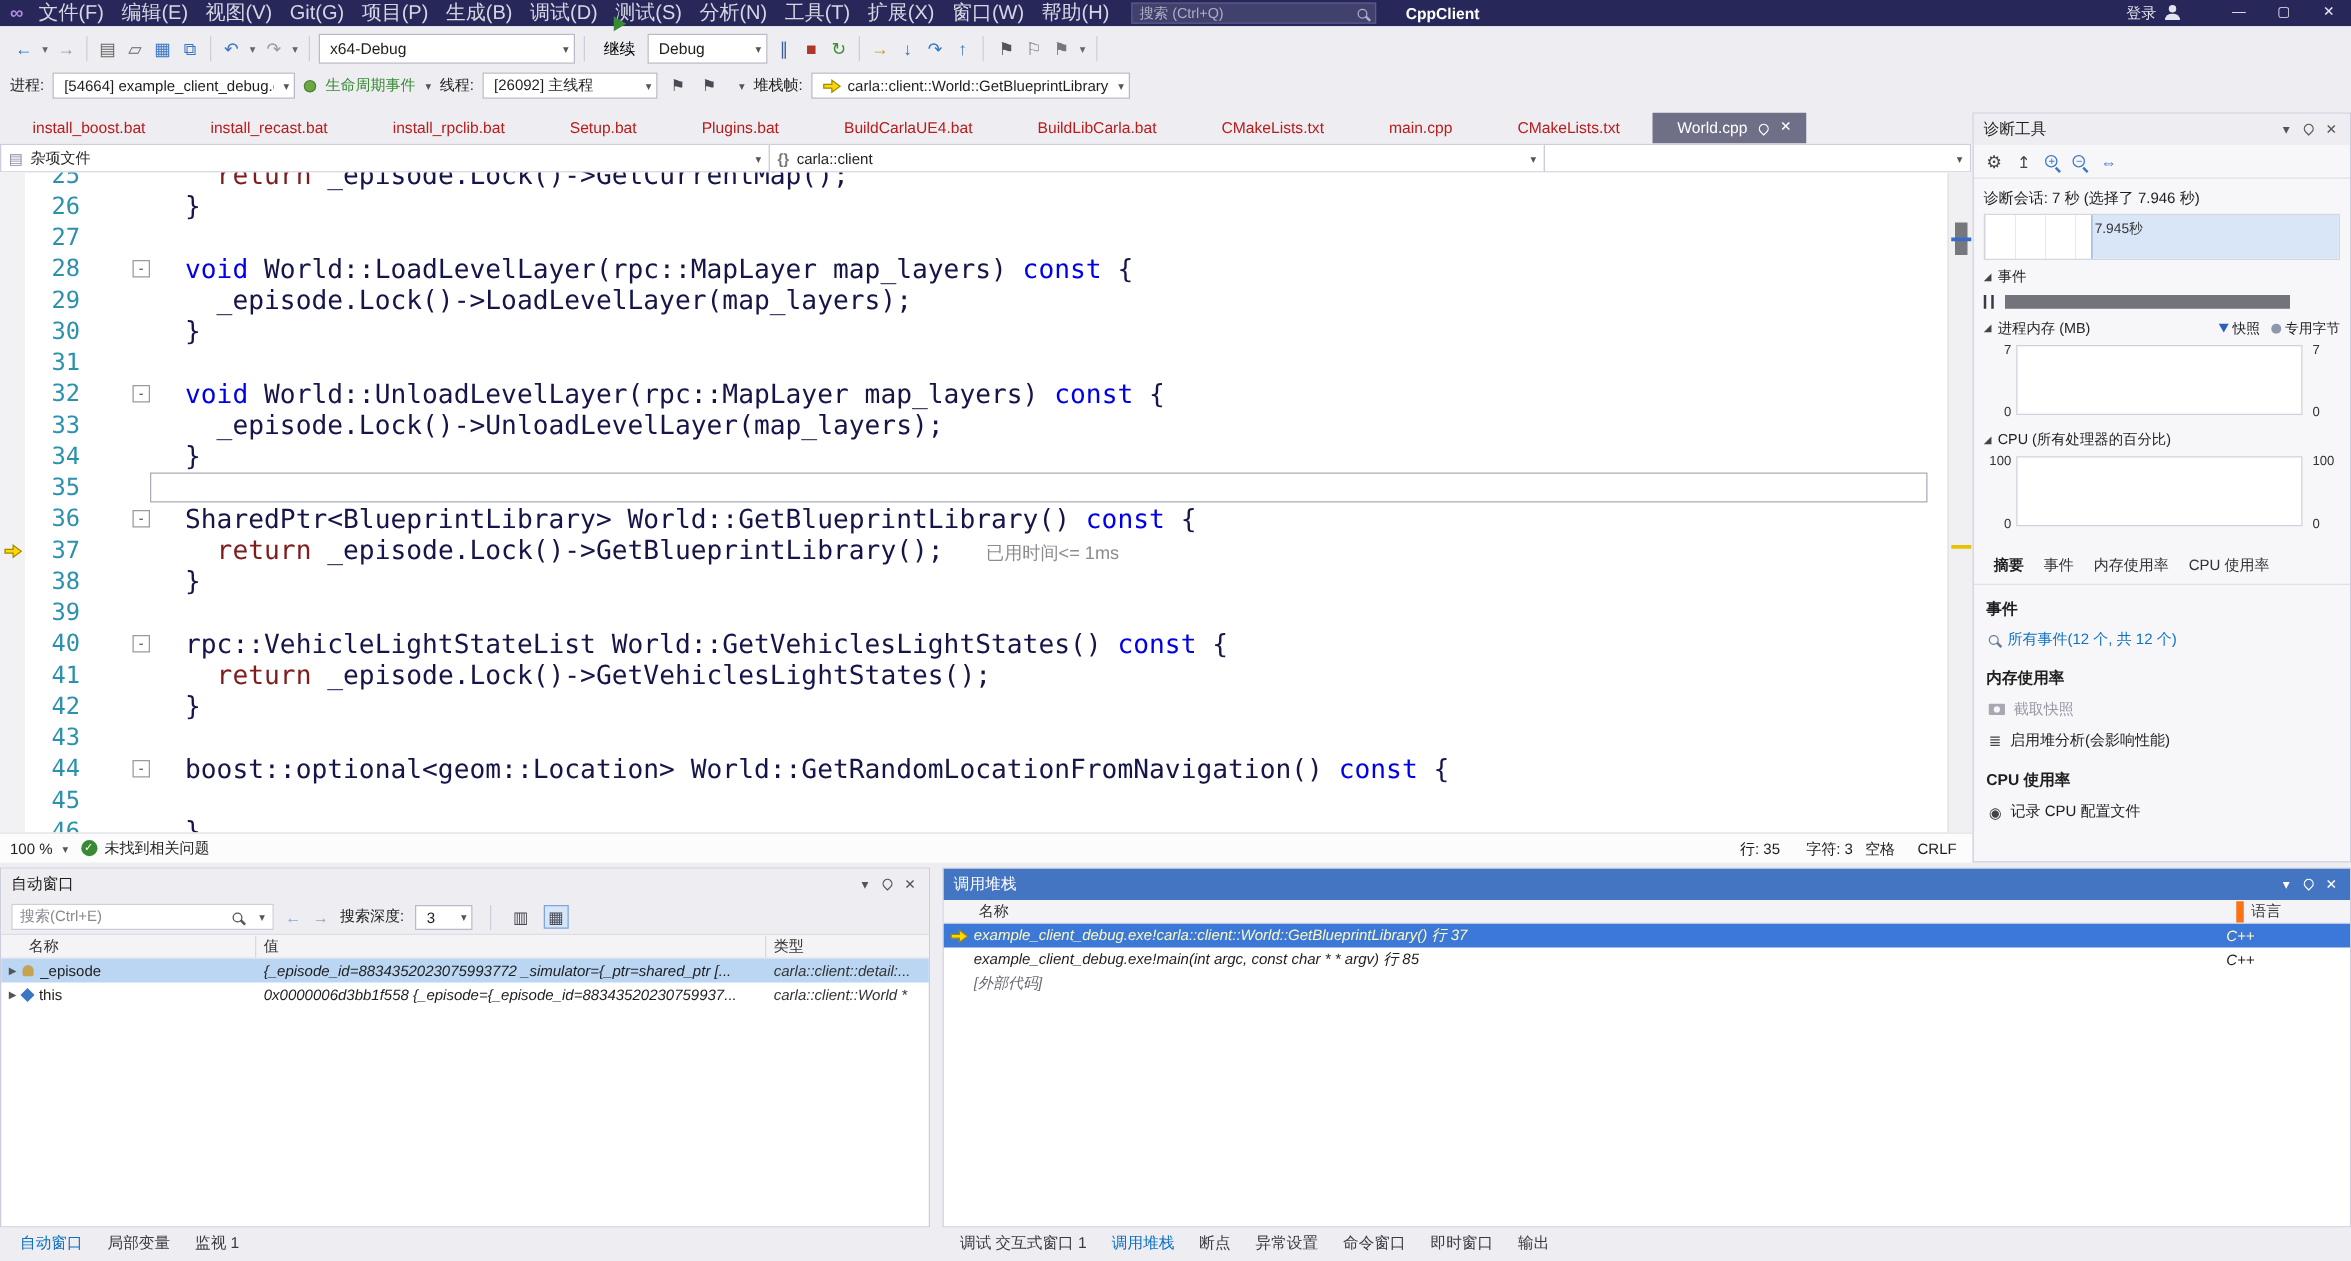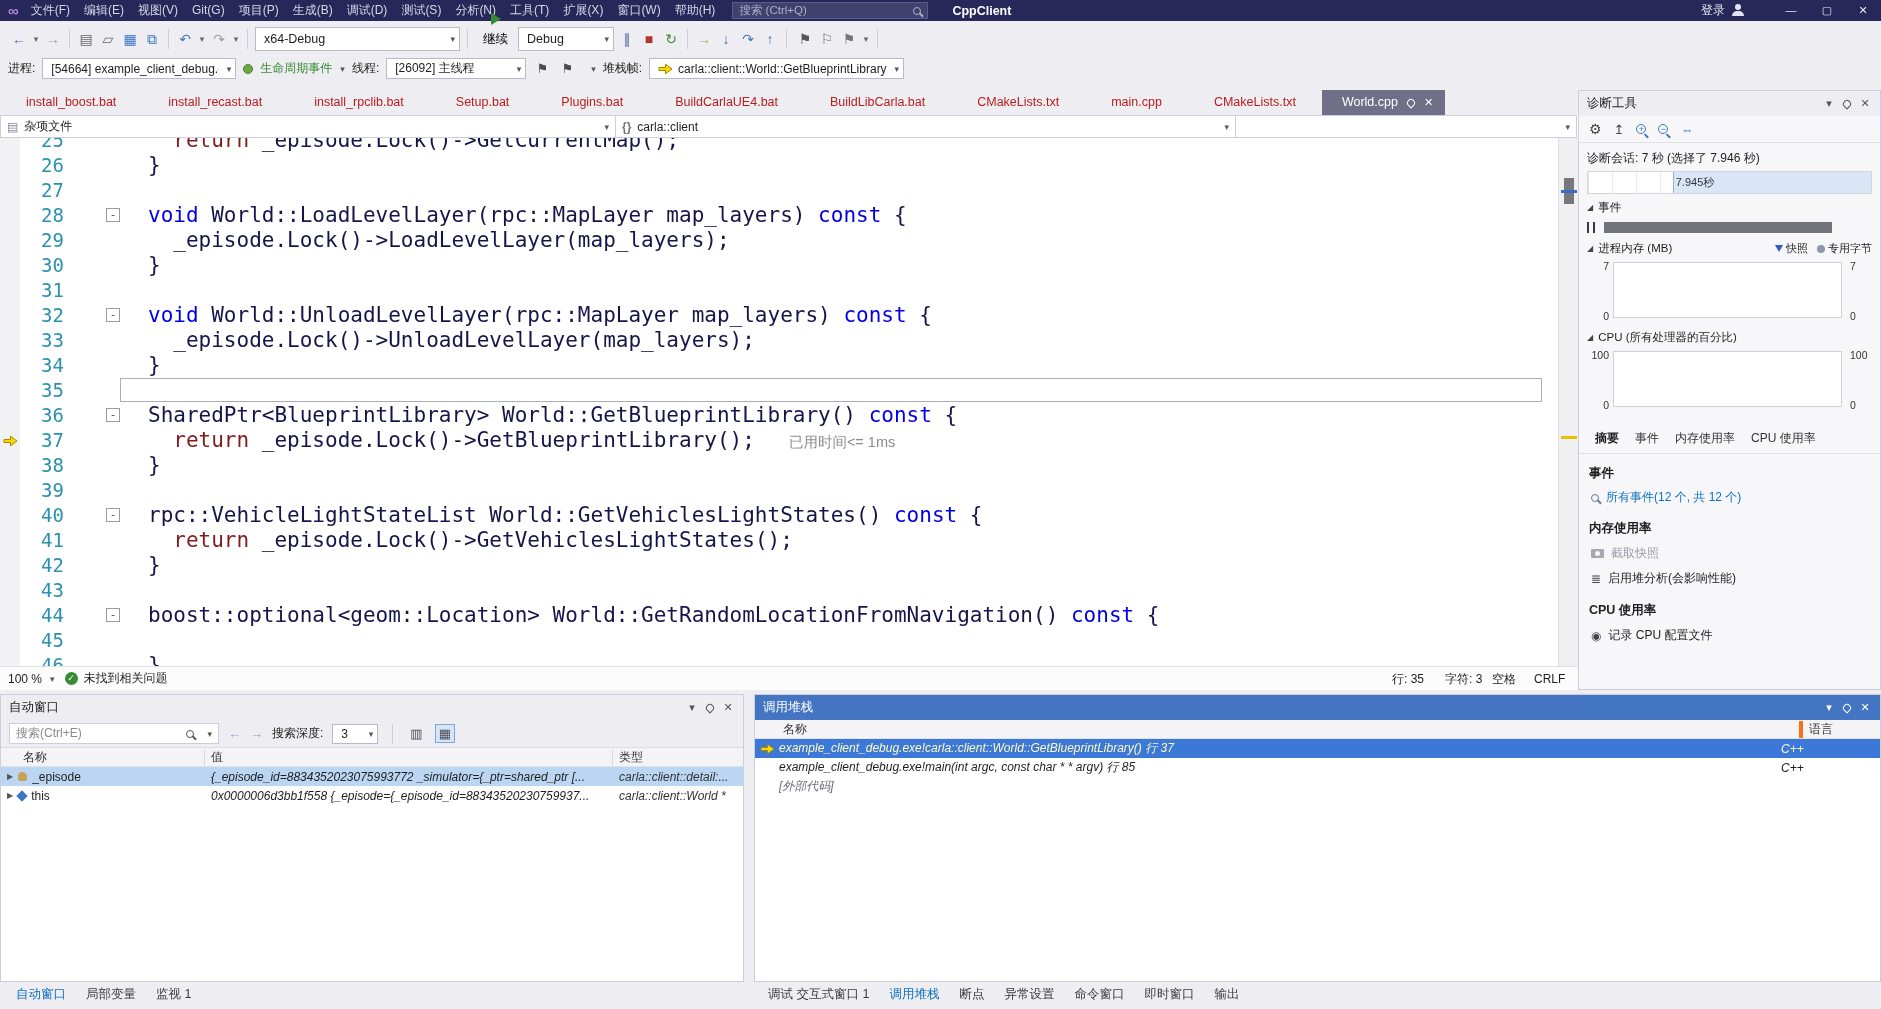--- a/index.html
+++ b/index.html
@@ -3,21 +3,21 @@
 <meta charset="utf-8">
 <style>
   *{margin:0;padding:0;box-sizing:border-box;}
   html,body{width:1881px;height:1009px;}
   body{position:relative;font-family:"Liberation Sans",sans-serif;background:#EEEEF2;color:#1E1E1E;overflow:hidden;font-size:12.5px;}
 
   
   #titlebar{position:absolute;left:0;top:0;width:1881px;height:21px;background:#27275A;display:flex;align-items:center;color:#D6D6E4;}
   .vslogo{margin:0 5px 0 8px;color:#B388DD;font-size:15px;line-height:21px;font-weight:bold;}
   #menubar{display:flex;height:100%;align-items:center;}
-  .menu-item{padding:0 7px;line-height:21px;font-size:12px;white-space:nowrap;}
+  .menu-item{padding:0 7px;line-height:21px;font-size:16px;white-space:nowrap;}
   .tb-search{margin-left:10px;width:196px;height:17px;background:#41416E;border:1px solid #5A5A8C;display:flex;align-items:center;padding:0 6px;color:#AEAEC6;font-size:11.5px;}
   .tb-search .grow{flex:1;}
   .mag{width:8px;height:8px;border:1.5px solid #AEAEC6;border-radius:50%;position:relative;flex:0 0 auto;}
   .mag::after{content:"";position:absolute;width:5px;height:1.5px;background:#AEAEC6;transform:rotate(45deg);right:-4px;bottom:-2px;}
   .app-title{margin-left:24px;font-weight:bold;color:#FFFFFF;font-size:12.5px;}
   .win-right{margin-left:auto;display:flex;align-items:center;height:100%;}
   .signin{display:flex;align-items:center;gap:6px;margin-right:28px;color:#E4E4EE;font-size:12px;}
   .person{position:relative;width:14px;height:13px;display:inline-block;}
   .person::before{content:"";position:absolute;left:4px;top:0;width:6px;height:6px;border-radius:50%;background:#E4E4EE;}
   .person::after{content:"";position:absolute;left:1px;top:7px;width:12px;height:5px;border-radius:6px 6px 0 0;background:#E4E4EE;}
@@ -94,21 +94,21 @@
   .pt-spacer{flex:1;}
   .pt-ic{width:18px;text-align:center;color:#555;font-size:11px;}
   .diag-toolbar{height:27px;display:flex;align-items:center;gap:12px;padding:0 10px;border-bottom:1px solid #E0E0E8;}
   .gear{color:#444;font-size:14px;}
   .exporti{color:#444;font-size:13px;}
   .zoomic{width:10px;height:10px;border:1.5px solid #3A76C4;border-radius:50%;position:relative;display:inline-block;}
   .zoomic::after{content:"";position:absolute;width:5px;height:1.5px;background:#3A76C4;transform:rotate(45deg);right:-4px;bottom:-3px;}
   .zoomic .pm{position:absolute;left:0;top:-3px;width:8px;text-align:center;font-size:9px;color:#3A76C4;line-height:14px;}
   .fitic{color:#3A76C4;font-size:13px;}
   .diag-session{padding:7px 8px 4px;font-size:12px;color:#1E1E1E;}
-  .diag-timeline{margin:0 8px;height:23px;background:#FFF;border:1px solid #D5D5DE;position:relative;background-image:repeating-linear-gradient(90deg,#E8E8F0 0 1px,transparent 1px 24px);}
+  .diag-timeline{margin:0 8px;height:37px;background:#FFF;border:1px solid #D5D5DE;position:relative;background-image:repeating-linear-gradient(90deg,#E8E8F0 0 1px,transparent 1px 24px);}
   .tl-sel{position:absolute;left:30%;right:0;top:0;bottom:0;background:#D9E6F8;border-left:1px solid #8FB2E0;}
   .tl-label{position:absolute;left:31%;top:3px;font-size:11px;color:#333;}
   .diag-sec-head{display:flex;align-items:center;font-size:11.5px;padding:6px 8px 2px;gap:5px;}
   .tri{font-size:8px;color:#444;}
   .tri::before{content:"◢";}
   .events-lane{margin:2px 8px 0;height:16px;display:flex;align-items:center;gap:9px;}
   .pause-glyph{width:8px;height:11px;border-left:2.5px solid #3A3A44;border-right:2.5px solid #3A3A44;flex:0 0 8px;}
   .events-bar{height:11px;background:#73737C;flex:1;margin-right:40px;}
   .legend{margin-left:auto;display:flex;gap:9px;font-size:11px;align-items:center;}
   .lg{display:flex;align-items:center;gap:3px;}
@@ -156,21 +156,21 @@
   .ic-lock{width:9px;height:9px;background:#C8A254;border-radius:50% 50% 2px 2px;flex:0 0 9px;}
   .ic-field{width:8px;height:8px;background:#3A76C4;transform:rotate(45deg);flex:0 0 8px;}
   .a-val{width:408px;padding-left:6px;font-style:italic;color:#1E1E1E;overflow:hidden;white-space:nowrap;}
   .a-type{flex:1;padding-left:6px;font-style:italic;color:#333;overflow:hidden;white-space:nowrap;}
 
   #callstack{position:absolute;left:754px;top:694px;width:1127px;height:288px;background:#FFF;border:1px solid #CCCEDB;}
   #callstack .panel-title{background:#4475C3;color:#FFF;}
   #callstack .pt-ic{color:#FFF;}
   .cs-header{height:19px;display:flex;background:#F4F4F7;border-bottom:1px solid #E2E2E8;font-size:12px;color:#333;align-items:center;}
   .csh-name{flex:1;padding-left:28px;}
-  .csh-lang{width:81px;border-left:4px solid #f97316;padding-left:6px;}
+  .csh-lang{width:91px;border-left:6px solid #f97316;padding-left:6px;}
   .cs-row{height:19px;display:flex;align-items:center;font-size:12px;font-style:italic;}
   .cs-margin{width:24px;flex:0 0 24px;display:flex;align-items:center;justify-content:center;}
   .cs-name{flex:1;overflow:hidden;white-space:nowrap;}
   .cs-lang{width:105px;padding-left:6px;}
   .cs-row.sel{background:#3C78D8;color:#fef9c3;}
   .cs-row.ext{color:#6A6A72;}
 
   
   #paneltabs{position:absolute;left:0;top:982px;width:1881px;height:27px;background:#EEEEF2;font-size:12.5px;}
   #pt-left{position:absolute;left:6px;top:0;display:flex;}

